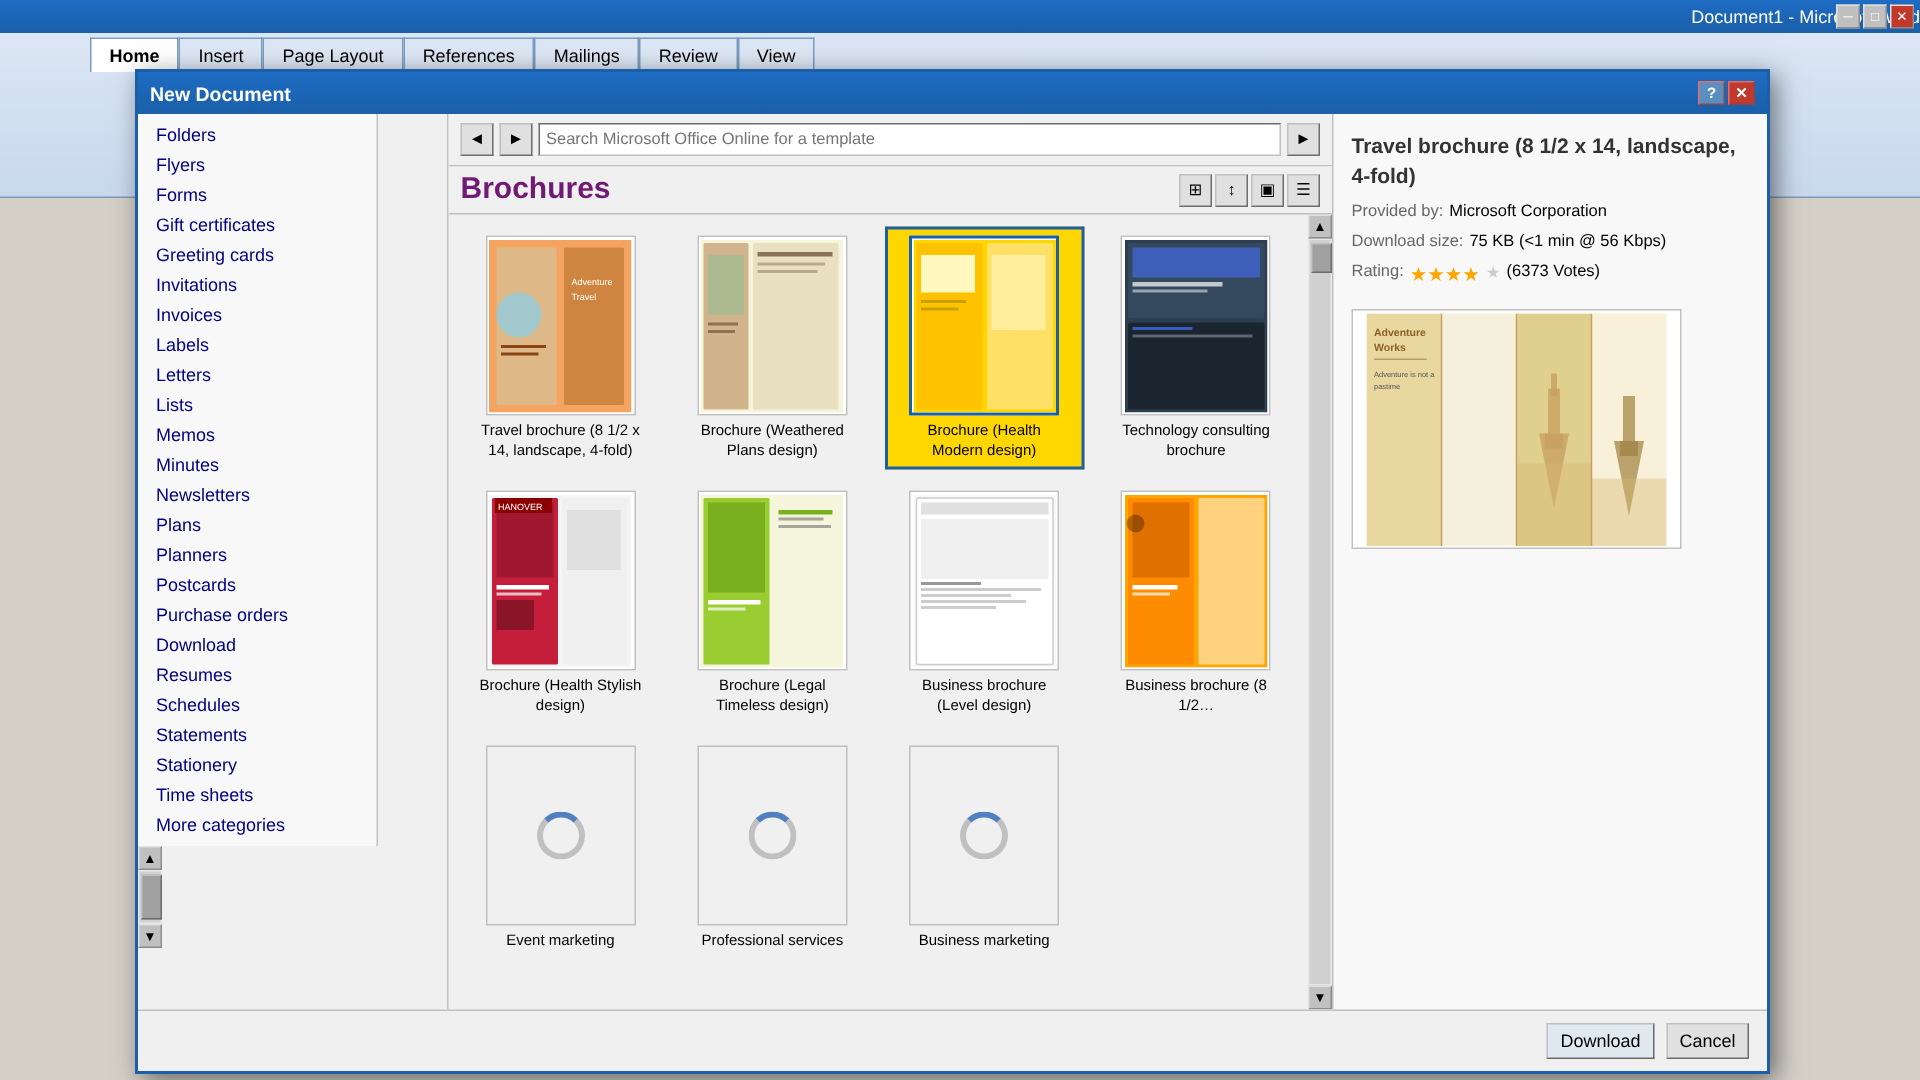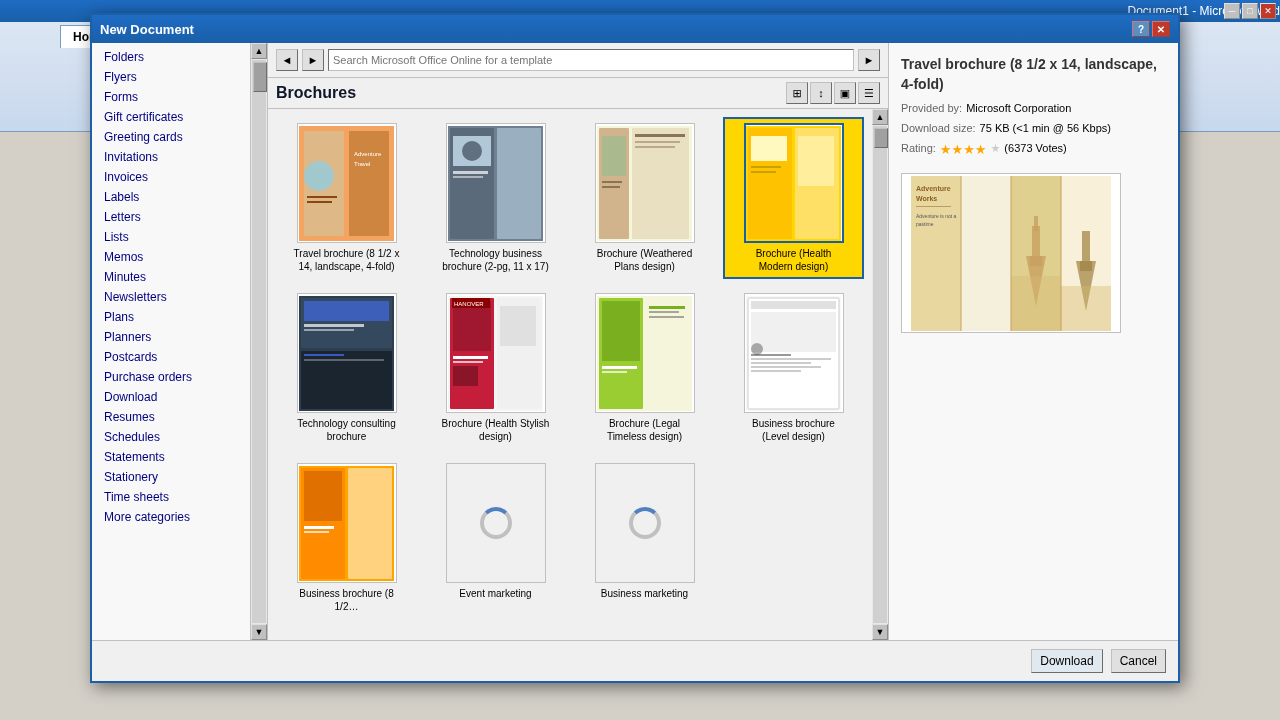--- a/index.html
+++ b/index.html
@@ -71,21 +71,21 @@
       color: #000;
     }
     .ribbon-tab.active {
       background: #fff;
       font-weight: bold;
     }
 
     
     .dialog-overlay {
       position: absolute;
-      top: 13px; left: 90px;
+      top: 46px; left: 90px;
       width: 1090px;
       height: 670px;
       background: #f0f0f0;
       border: 2px solid #1a5fa8;
       box-shadow: 4px 4px 16px rgba(0,0,0,0.5);
       display: flex;
       flex-direction: column;
     }
 
     
@@ -200,23 +200,23 @@
 
     
     .brochures-header {
       display: flex;
       align-items: center;
       padding: 4px 8px;
       background: #f0f0f0;
       border-bottom: 1px solid #c0c0c0;
     }
     .brochures-title {
-      font-size: 16px;
+      font-size: 20px;
       font-weight: bold;
-      color: #0f172a;
+      color: #701a75;
     }
     .view-controls {
       margin-left: auto;
       display: flex;
       gap: 2px;
     }
     .view-btn {
       width: 22px; height: 22px;
       background: #e0e0e0;
       border: 1px outset #c0c0c0;
@@ -381,21 +381,21 @@
   <div class="dialog-titlebar">
     <span>New Document</span>
     <div class="dialog-titlebar-controls">
       <div class="dialog-btn help">?</div>
       <div class="dialog-btn">✕</div>
     </div>
   </div>
 
   <div class="dialog-body">
 
-    <div style="display:flex;width:176px;border-right:1px solid #c0c0c0;overflow:hidden;">
+    <div style="display:flex;width:207px;border-right:1px solid #c0c0c0;overflow:hidden;flex-direction:column;">
       <div class="sidebar" id="sidebar-list">
         <div class="sidebar-item">Folders</div>
         <div class="sidebar-item">Flyers</div>
         <div class="sidebar-item">Forms</div>
         <div class="sidebar-item">Gift certificates</div>
         <div class="sidebar-item">Greeting cards</div>
         <div class="sidebar-item">Invitations</div>
         <div class="sidebar-item">Invoices</div>
         <div class="sidebar-item">Labels</div>
         <div class="sidebar-item">Letters</div>
@@ -456,34 +456,20 @@
                 <circle cx="20" cy="50" r="15" fill="#87ceeb" opacity="0.7"></circle>
                 <rect x="8" y="70" width="30" height="2" fill="#8b4513"></rect>
                 <rect x="8" y="75" width="25" height="2" fill="#8b4513"></rect>
                 <text x="55" y="30" fill="white" font-size="6" font-family="sans-serif">Adventure</text>
                 <text x="55" y="40" fill="white" font-size="6" font-family="sans-serif">Travel</text>
               </svg>
             </div>
             <div class="template-label">Travel brochure (8 1/2 x 14, landscape, 4-fold)</div>
           </div>
 
-          <div class="template-item">
-            <div class="template-thumb">
-              <svg width="95" height="115" xmlns="http://www.w3.org/2000/svg">
-                <rect width="95" height="115" fill="#708090"></rect>
-                <rect x="2" y="2" width="44" height="111" fill="#5a6a7a" rx="1"></rect>
-                <rect x="49" y="2" width="44" height="111" fill="#9ab0c0" rx="1"></rect>
-                <rect x="5" y="10" width="38" height="30" fill="#b0c8d8"></rect>
-                <circle cx="24" cy="25" r="10" fill="#607080"></circle>
-                <rect x="5" y="45" width="35" height="3" fill="#ffffff" opacity="0.7"></rect>
-                <rect x="5" y="50" width="30" height="2" fill="#ffffff" opacity="0.5"></rect>
-              </svg>
-            </div>
-            <div class="template-label">Technology business brochure (2-pg, 11 x 17)</div>
-          </div>
 
           <div class="template-item">
             <div class="template-thumb">
               <svg width="95" height="115" xmlns="http://www.w3.org/2000/svg">
                 <rect width="95" height="115" fill="#f5f5dc"></rect>
                 <rect x="2" y="2" width="30" height="111" fill="#d2b48c" rx="1"></rect>
                 <rect x="35" y="2" width="57" height="111" fill="#e8e0c0" rx="1"></rect>
                 <rect x="5" y="10" width="24" height="40" fill="#8fbc8f" opacity="0.6"></rect>
                 <rect x="5" y="55" width="20" height="2" fill="#8b7355"></rect>
                 <rect x="5" y="60" width="18" height="2" fill="#8b7355"></rect>
@@ -593,20 +579,26 @@
             <div class="template-label">Business brochure (8 1/2…</div>
           </div>
 
           <div class="template-item">
             <div class="template-thumb" style="background:#f0f0f0;display:flex;align-items:center;justify-content:center;">
               <div style="width:32px;height:32px;border-radius:50%;border:4px solid #c0c0c0;border-top-color:#5080c0;"></div>
             </div>
             <div class="template-label">Event marketing</div>
           </div>
 
+          <div class="template-item">
+            <div class="template-thumb" style="background:#f0f0f0;display:flex;align-items:center;justify-content:center;">
+              <div style="width:32px;height:32px;border-radius:50%;border:4px solid #c0c0c0;border-top-color:#5080c0;"></div>
+            </div>
+            <div class="template-label">Professional services</div>
+          </div>
 
           <div class="template-item">
             <div class="template-thumb" style="background:#f0f0f0;display:flex;align-items:center;justify-content:center;">
               <div style="width:32px;height:32px;border-radius:50%;border:4px solid #c0c0c0;border-top-color:#5080c0;"></div>
             </div>
             <div class="template-label">Business marketing</div>
           </div>
 
         </div>
 

